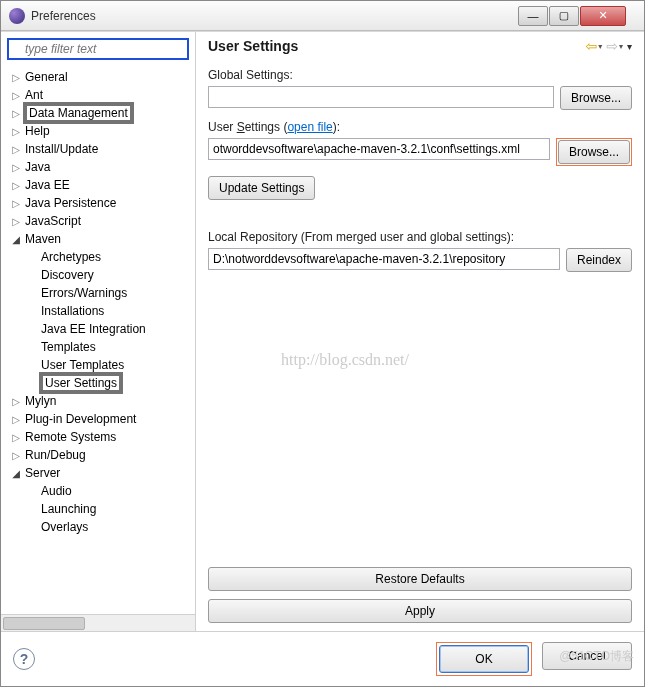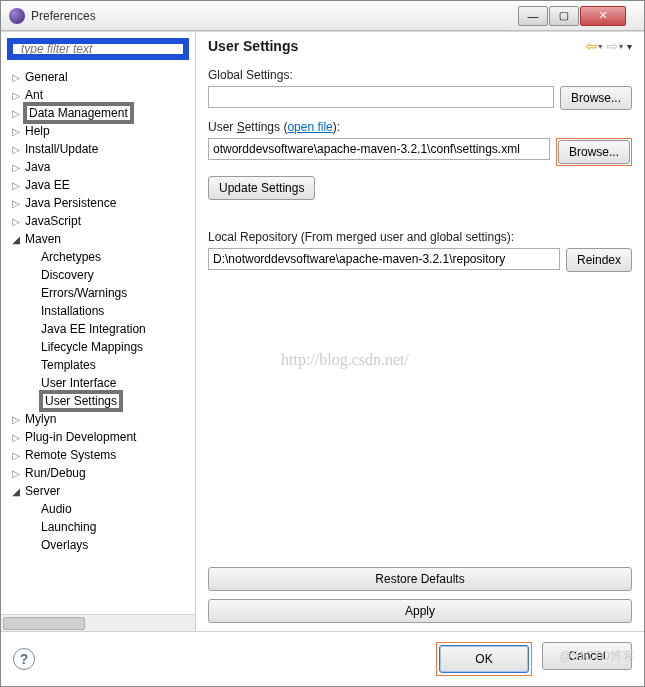--- a/index.html
+++ b/index.html
@@ -7,21 +7,21 @@
 .window { width: 645px; height: 687px; border: 1px solid #888; display: flex; flex-direction: column; background: #fff; position: relative; }
 .titlebar { height: 30px; background: linear-gradient(#fdfdfd,#e8e8e8); border-bottom: 1px solid #bdbdbd; display: flex; align-items: center; padding: 0 18px 0 8px; }
 .titlebar-icon { width: 16px; height: 16px; background: radial-gradient(circle at 30% 30%, #9b7fd4, #3a2a7a); border-radius: 50%; margin-right: 6px; }
 .titlebar-text { font-size: 12px; color: #333; flex: 1; }
 .winbtns { display: flex; gap: 1px; }
 .winbtn { width: 30px; height: 20px; border: 1px solid #8f8f8f; background: linear-gradient(#f5f5f5,#d3d3d3); font-size: 11px; display: flex; align-items: center; justify-content: center; border-radius: 2px; }
 .winbtn.close { width: 46px; background: linear-gradient(#e9a2a2,#c94b4b); border-color: #a33; color: #fff; }
 .content { flex: 1; display: flex; overflow: hidden; border-top: 1px solid #d9d9d9; }
 .sidebar { width: 195px; border-right: 1px solid #d0d0d0; display: flex; flex-direction: column; }
 .filterbox { margin: 6px; }
-.filterbox input { width: 100%; height: 22px; font-size: 12px; color: #000000; font-style: italic; padding: 2px 8px; border: 6px solid #1d4ed8; }
+.filterbox input { width: 100%; height: 22px; font-size: 12px; color: #000000; font-style: italic; padding: 2px 16px; border: 2px solid #1d4ed8; }
 .tree { flex: 1; overflow: auto; font-size: 12px; color: #000; padding-top: 2px; }
 .tree-item { display: flex; align-items: center; height: 18px; padding-left: 4px; white-space: nowrap; }
 .tree-item .arrow { width: 14px; text-align: center; color: #7a7a7a; font-size: 10px; }
 .tree-item .arrow.open { color: #444; }
 .tree-item .label { padding: 0 2px; }
 .tree-item .label.hl { border: 4px solid #737373; background: #fff; padding: 0 2px; }
 .tree-item.child { padding-left: 38px; }
 .hscroll { height: 17px; background: #efefef; border-top: 1px solid #d0d0d0; position: relative; }
 .hscroll::before { content:""; position:absolute; left:2px; top:2px; width:80px; height:11px; background:#cfcfcf; border:1px solid #b0b0b0; border-radius:2px; }
 .main { flex: 1; display: flex; flex-direction: column; padding: 6px 12px 0 12px; }
@@ -118,27 +118,24 @@
           <div class="tree-item child">
             <span class="label">Errors/Warnings</span>
           </div>
           <div class="tree-item child">
             <span class="label">Installations</span>
           </div>
           <div class="tree-item child">
             <span class="label">Java EE Integration</span>
           </div>
           <div class="tree-item child">
-            <span class="label">Lifecycle Mappings</span>
-          </div>
-          <div class="tree-item child">
             <span class="label">Templates</span>
           </div>
           <div class="tree-item child">
-            <span class="label">User Interface</span>
+            <span class="label">User Templates</span>
           </div>
           <div class="tree-item child">
             <span class="label hl">User Settings</span>
           </div>
           <div class="tree-item" style="padding-left: 8px;">
             <span class="arrow">▷</span>
             <span class="label">Mylyn</span>
           </div>
           <div class="tree-item" style="padding-left: 8px;">
             <span class="arrow">▷</span>

